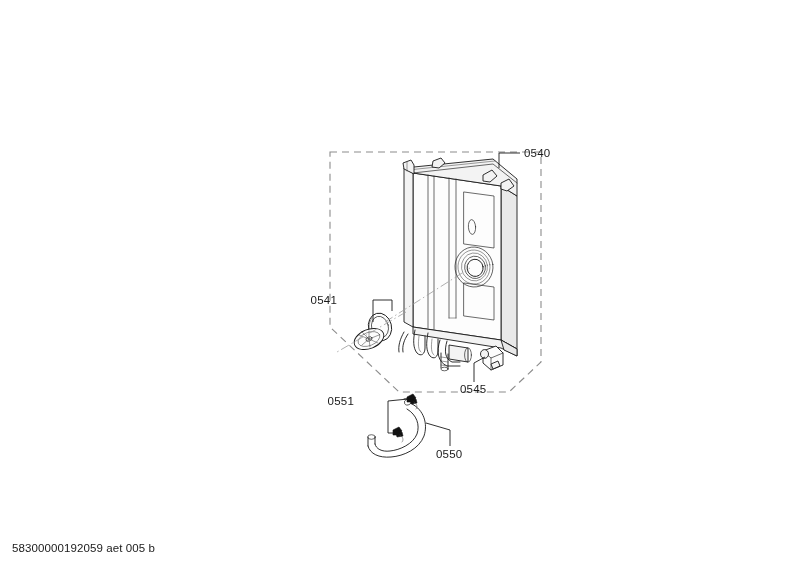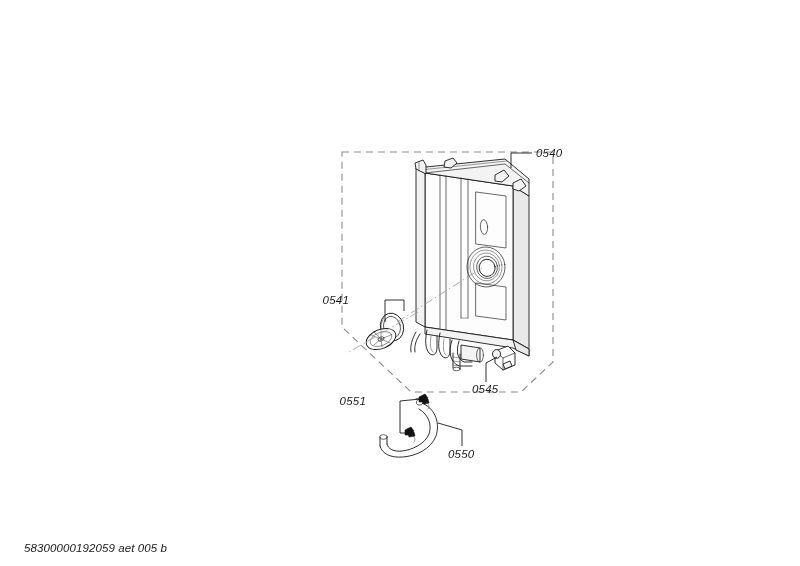--- a/index.html
+++ b/index.html
@@ -10,25 +10,24 @@
   body {
     width: 800px;
     height: 566px;
     position: relative;
     overflow: hidden;
     font-family: "Liberation Sans", sans-serif;
     color: #1a1a1a;
   }
   #diagram-root {
     position: absolute;
-    left: 16px;
+    left: 4px;
     top: 0;
     width: 652px;
     height: 566px;
-    font-style: italic;
   }
   svg#parts-diagram {
     display: block;
     width: 800px;
     height: 566px;
   }
   .callout-text {
     font-family: "Liberation Sans", sans-serif;
     font-size: 11.5px;
     fill: #1a1a1a;

